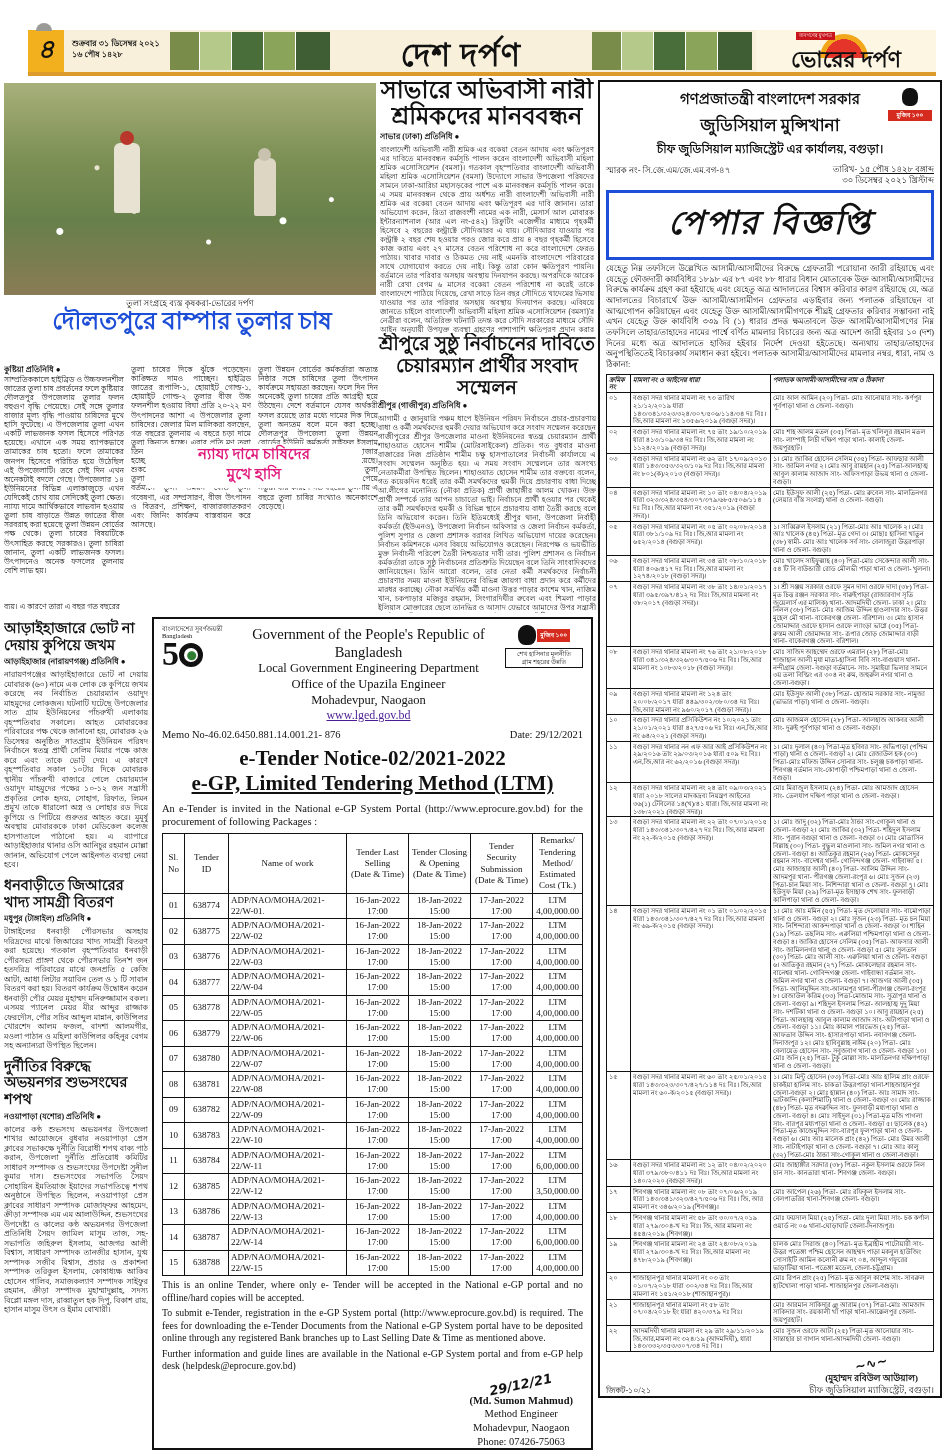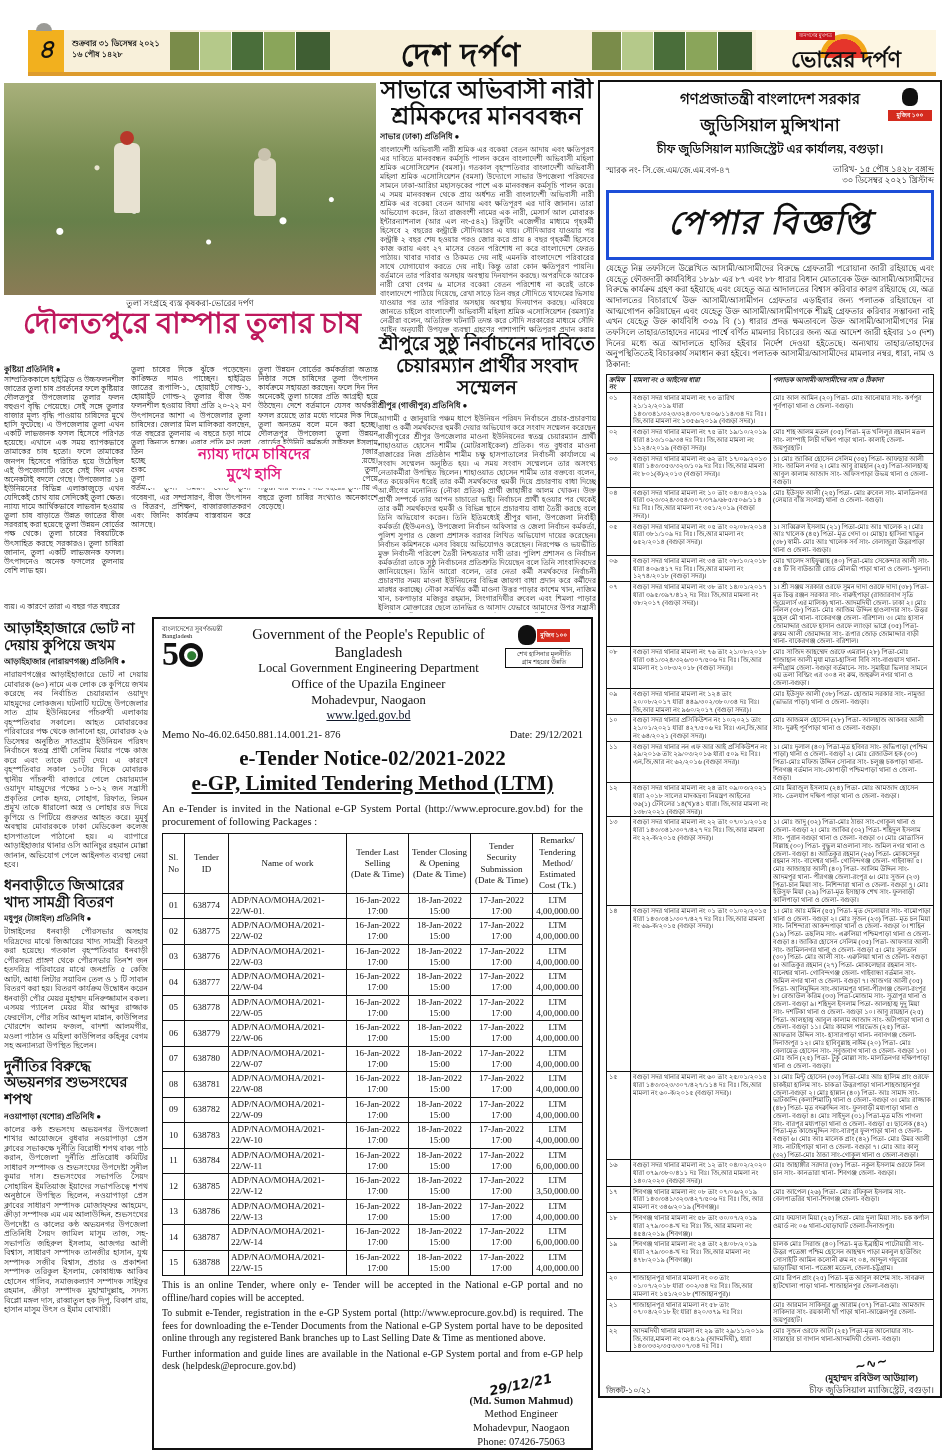--- a/index.html
+++ b/index.html
@@ -31,21 +31,21 @@
                        radial-gradient(circle at 55% 75%, #fff 0 2px, transparent 3px),
                        radial-gradient(circle at 75% 65%, #fff 0 3px, transparent 4px),
                        radial-gradient(circle at 88% 55%, #fff 0 2px, transparent 3px),
                        radial-gradient(circle at 25% 40%, #e8e4cf 0 2px, transparent 3px),
                        linear-gradient(180deg,#a8b07a 0%,#7d9055 35%,#67804a 65%,#8a7b55 100%); }
   #photo .farmer1 { position:absolute; left:110px; top:60px; width:26px; height:70px; background:#e8e2d2; border-radius:6px 6px 2px 2px; }
   #photo .farmer1:before { content:""; position:absolute; left:6px; top:-12px; width:14px; height:14px; background:#b8372a; border-radius:50%; }
   #photo .farmer2 { position:absolute; left:250px; top:75px; width:22px; height:58px; background:#dcd6c2; border-radius:6px 6px 2px 2px; }
   #photo .farmer2:before { content:""; position:absolute; left:4px; top:-10px; width:13px; height:13px; background:#c9c2ae; border-radius:50%; }
   #caption-row { left:4px; top:297px; width:372px; display:flex; justify-content:center; font-size:8.5px; }
-  #head-red { left:0; top:308px; width:384px; text-align:center; color:#be185d; font-size:29px; font-weight:bold; line-height:1.1; }
+  #head-red { left:0; top:308px; width:384px; text-align:center; color:#1d4ed8; font-size:24px; font-weight:bold; line-height:1.1; }
   #daulat-body { left:4px; top:365px; width:374px; height:250px; display:flex; gap:7px; font-size:7.6px; text-align:justify; line-height:1.2; overflow:hidden; }
   #daulat-body .col { flex:1; overflow:hidden; }
   .byline { font-weight:bold; font-size:8px; }
   #subhead-pink { left:146px; top:444px; width:216px; height:44px; background:#fff; color:#e0187c;
                   font-size:15px; font-weight:bold; text-align:center; line-height:1.35; }
 
   
   #savar { left:380px; top:78px; width:214px; height:255px; overflow:hidden; }
   #savar h2 { font-size:24px; line-height:1.08; text-align:center; font-weight:bold; }
   #sreepur { left:378px; top:333px; width:218px; height:280px; overflow:hidden; }
@@ -80,21 +80,21 @@
   #tender table { width:100%; border-collapse:collapse; table-layout:fixed; font-size:9px; }
   #tender th, #tender td { border:1px solid #111; padding:1px 2px; text-align:center; vertical-align:middle; white-space:pre-line; line-height:1.25; }
   #tender th { font-weight:normal; }
   #tender td.work { text-align:left; }
   #tender .notes p { font-size:9.8px; text-align:justify; line-height:1.28; margin-top:3px; }
   #t-sign { display:flex; justify-content:space-between; align-items:flex-end; margin-top:4px; }
   #t-ref { font-size:8px; }
   #t-signblock { text-align:center; font-size:10.5px; line-height:1.3; }
   #t-signblock .nm { font-weight:bold; }
   .scribble { font-family:"DejaVu Sans", sans-serif; font-style:italic; font-weight:bold; transform:rotate(-12deg); display:inline-block; font-size:13px; }
-  a.link { color:#0f172a; text-decoration:underline; }
+  a.link { color:#4c1d95; text-decoration:underline; }
 
   
   #notice { left:598px; top:80px; width:344px; height:1318px; border:2px solid #111; padding:5px 6px; overflow:hidden; }
   #notice .nh1 { text-align:center; font-size:15px; font-weight:bold; }
   #notice .nh2 { text-align:center; font-size:17px; font-weight:bold; }
   #notice .nh3 { text-align:center; font-size:12px; font-weight:bold; }
   #mujib100 { position:absolute; right:8px; top:6px; width:44px; text-align:center; }
   #mujib100 .face { display:inline-block; width:16px; height:18px; background:#111; border-radius:45% 45% 40% 40%; }
   #mujib100 .red { font-size:6px; color:#fff; background:#d42b1e; padding:0 2px; font-weight:bold; }
   #n-memo { display:flex; justify-content:space-between; font-size:8.5px; margin-top:4px; }

